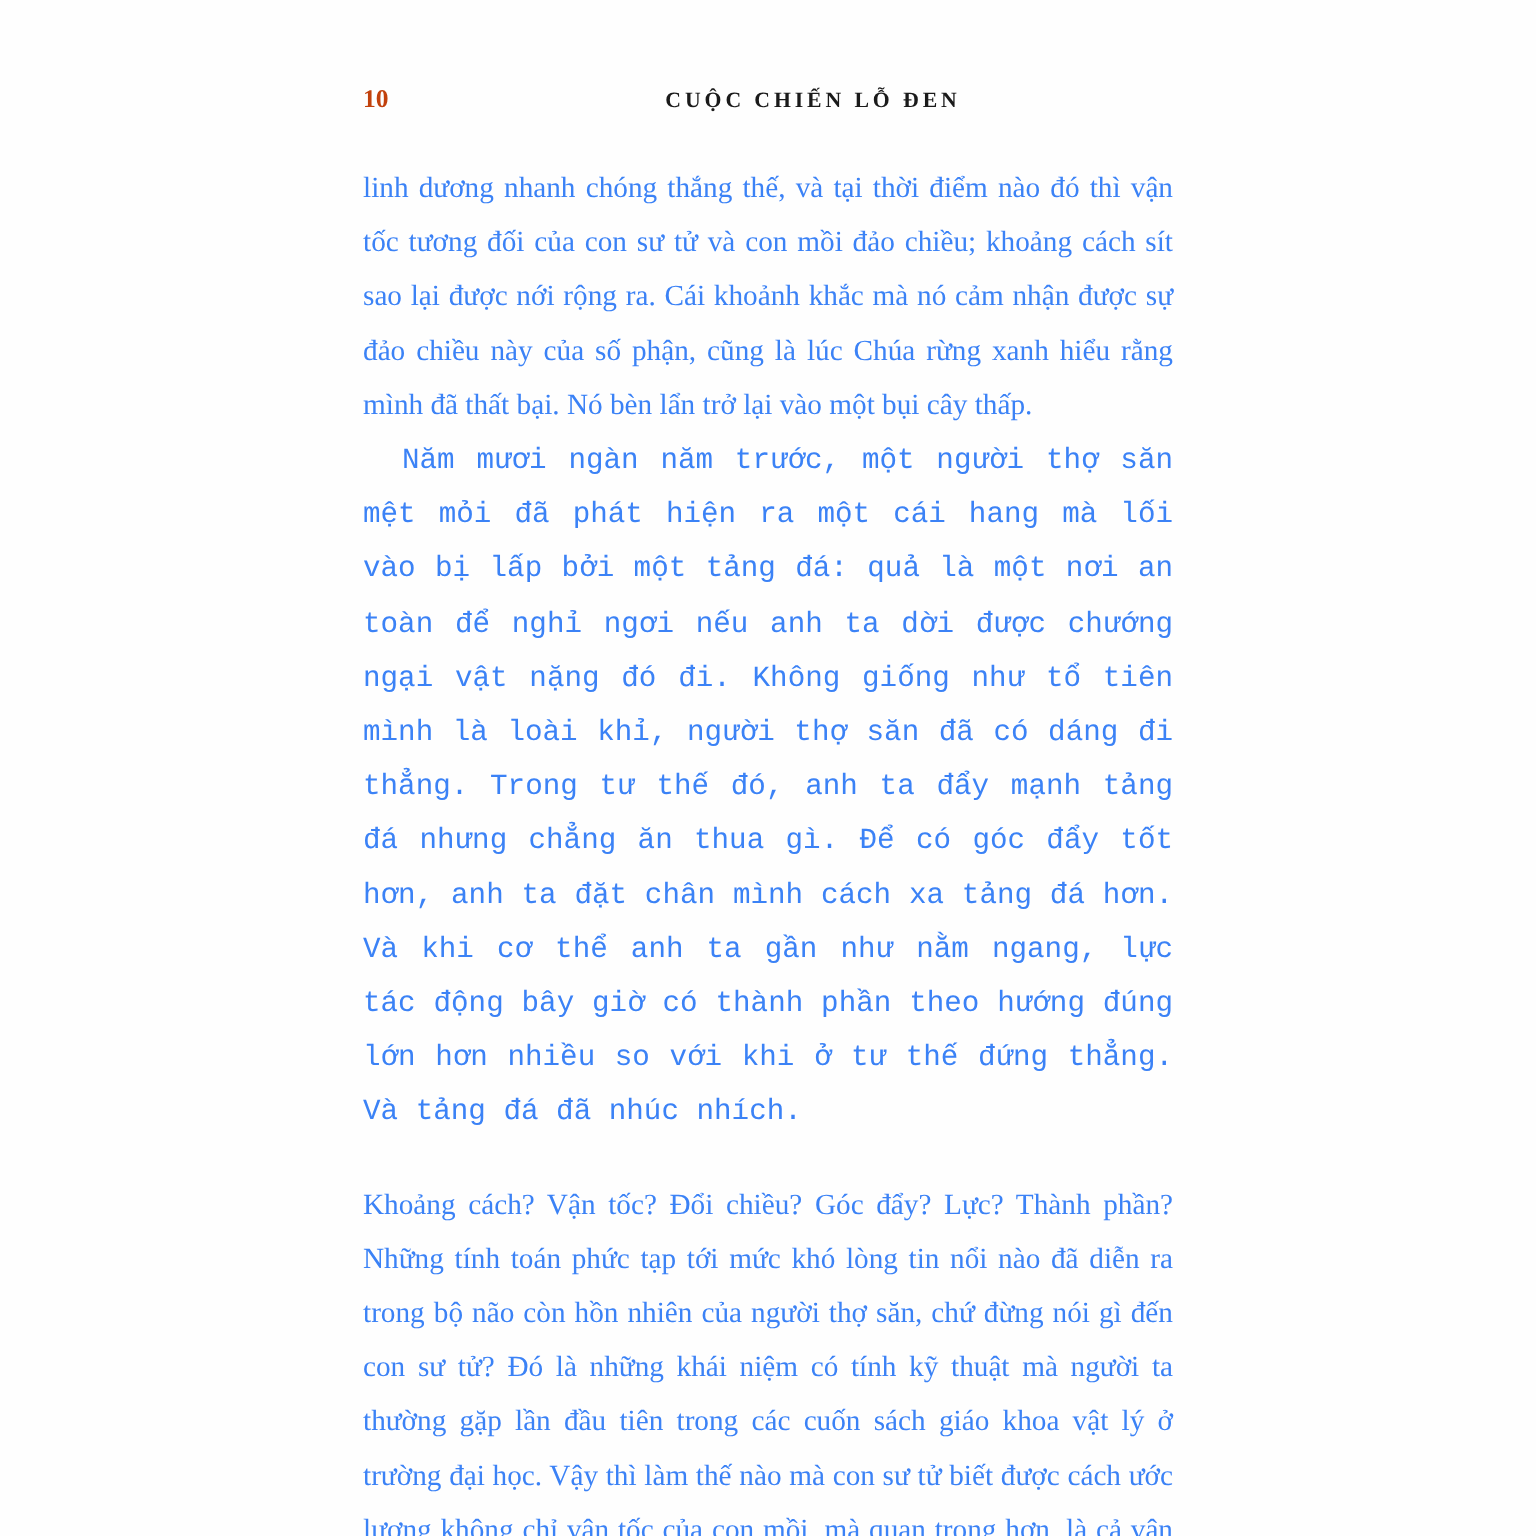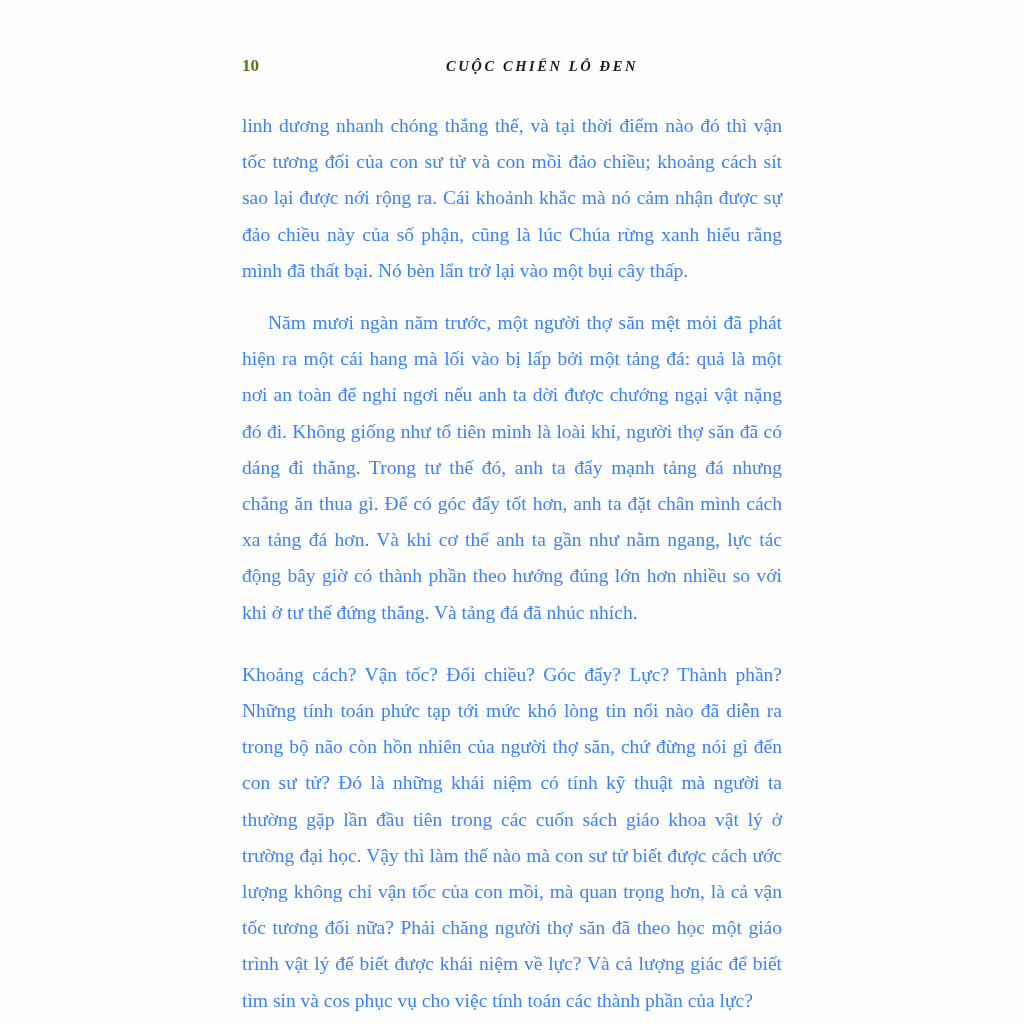--- a/index.html
+++ b/index.html
@@ -27,56 +27,56 @@
     left: 242px;
     width: 540px;
     height: 22px;
     display: flex;
     align-items: baseline;
   }
   .folio {
     font-family: "Liberation Serif", "DejaVu Serif", serif;
     font-size: 17px;
     font-weight: 700;
-    color: #4d7c0f;
+    color: #c2410c;
     letter-spacing: 0px;
     width: 120px;
   }
   .running-head {
     flex: 1;
     text-align: center;
     font-family: "Liberation Serif", "DejaVu Serif", serif;
     font-size: 14.5px;
     font-weight: 600;
     letter-spacing: 2.6px;
     color: #1a1a1a;
     text-transform: uppercase;
     margin-left: -60px;
-    font-style: italic;
   }
   .text-block {
     position: absolute;
     top: 108px;
     left: 242px;
     width: 540px;
   }
   p.para {
     margin: 0;
     font-size: 19.5px;
     line-height: 36.2px;
     text-align: justify;
     text-justify: inter-word;
     color: #3b82f6;
     hyphens: none;
   }
   p.para.indent {
     text-indent: 26px;
   }
   p.para + p.para {
-    margin-top: 16px;
+    margin-top: 0;
+    font-family: Liberation Mono, monospace;
   }
   .gap {
     height: 26px;
   }
 </style>
 </head>
 <body>
 
 <div class="page">
 

